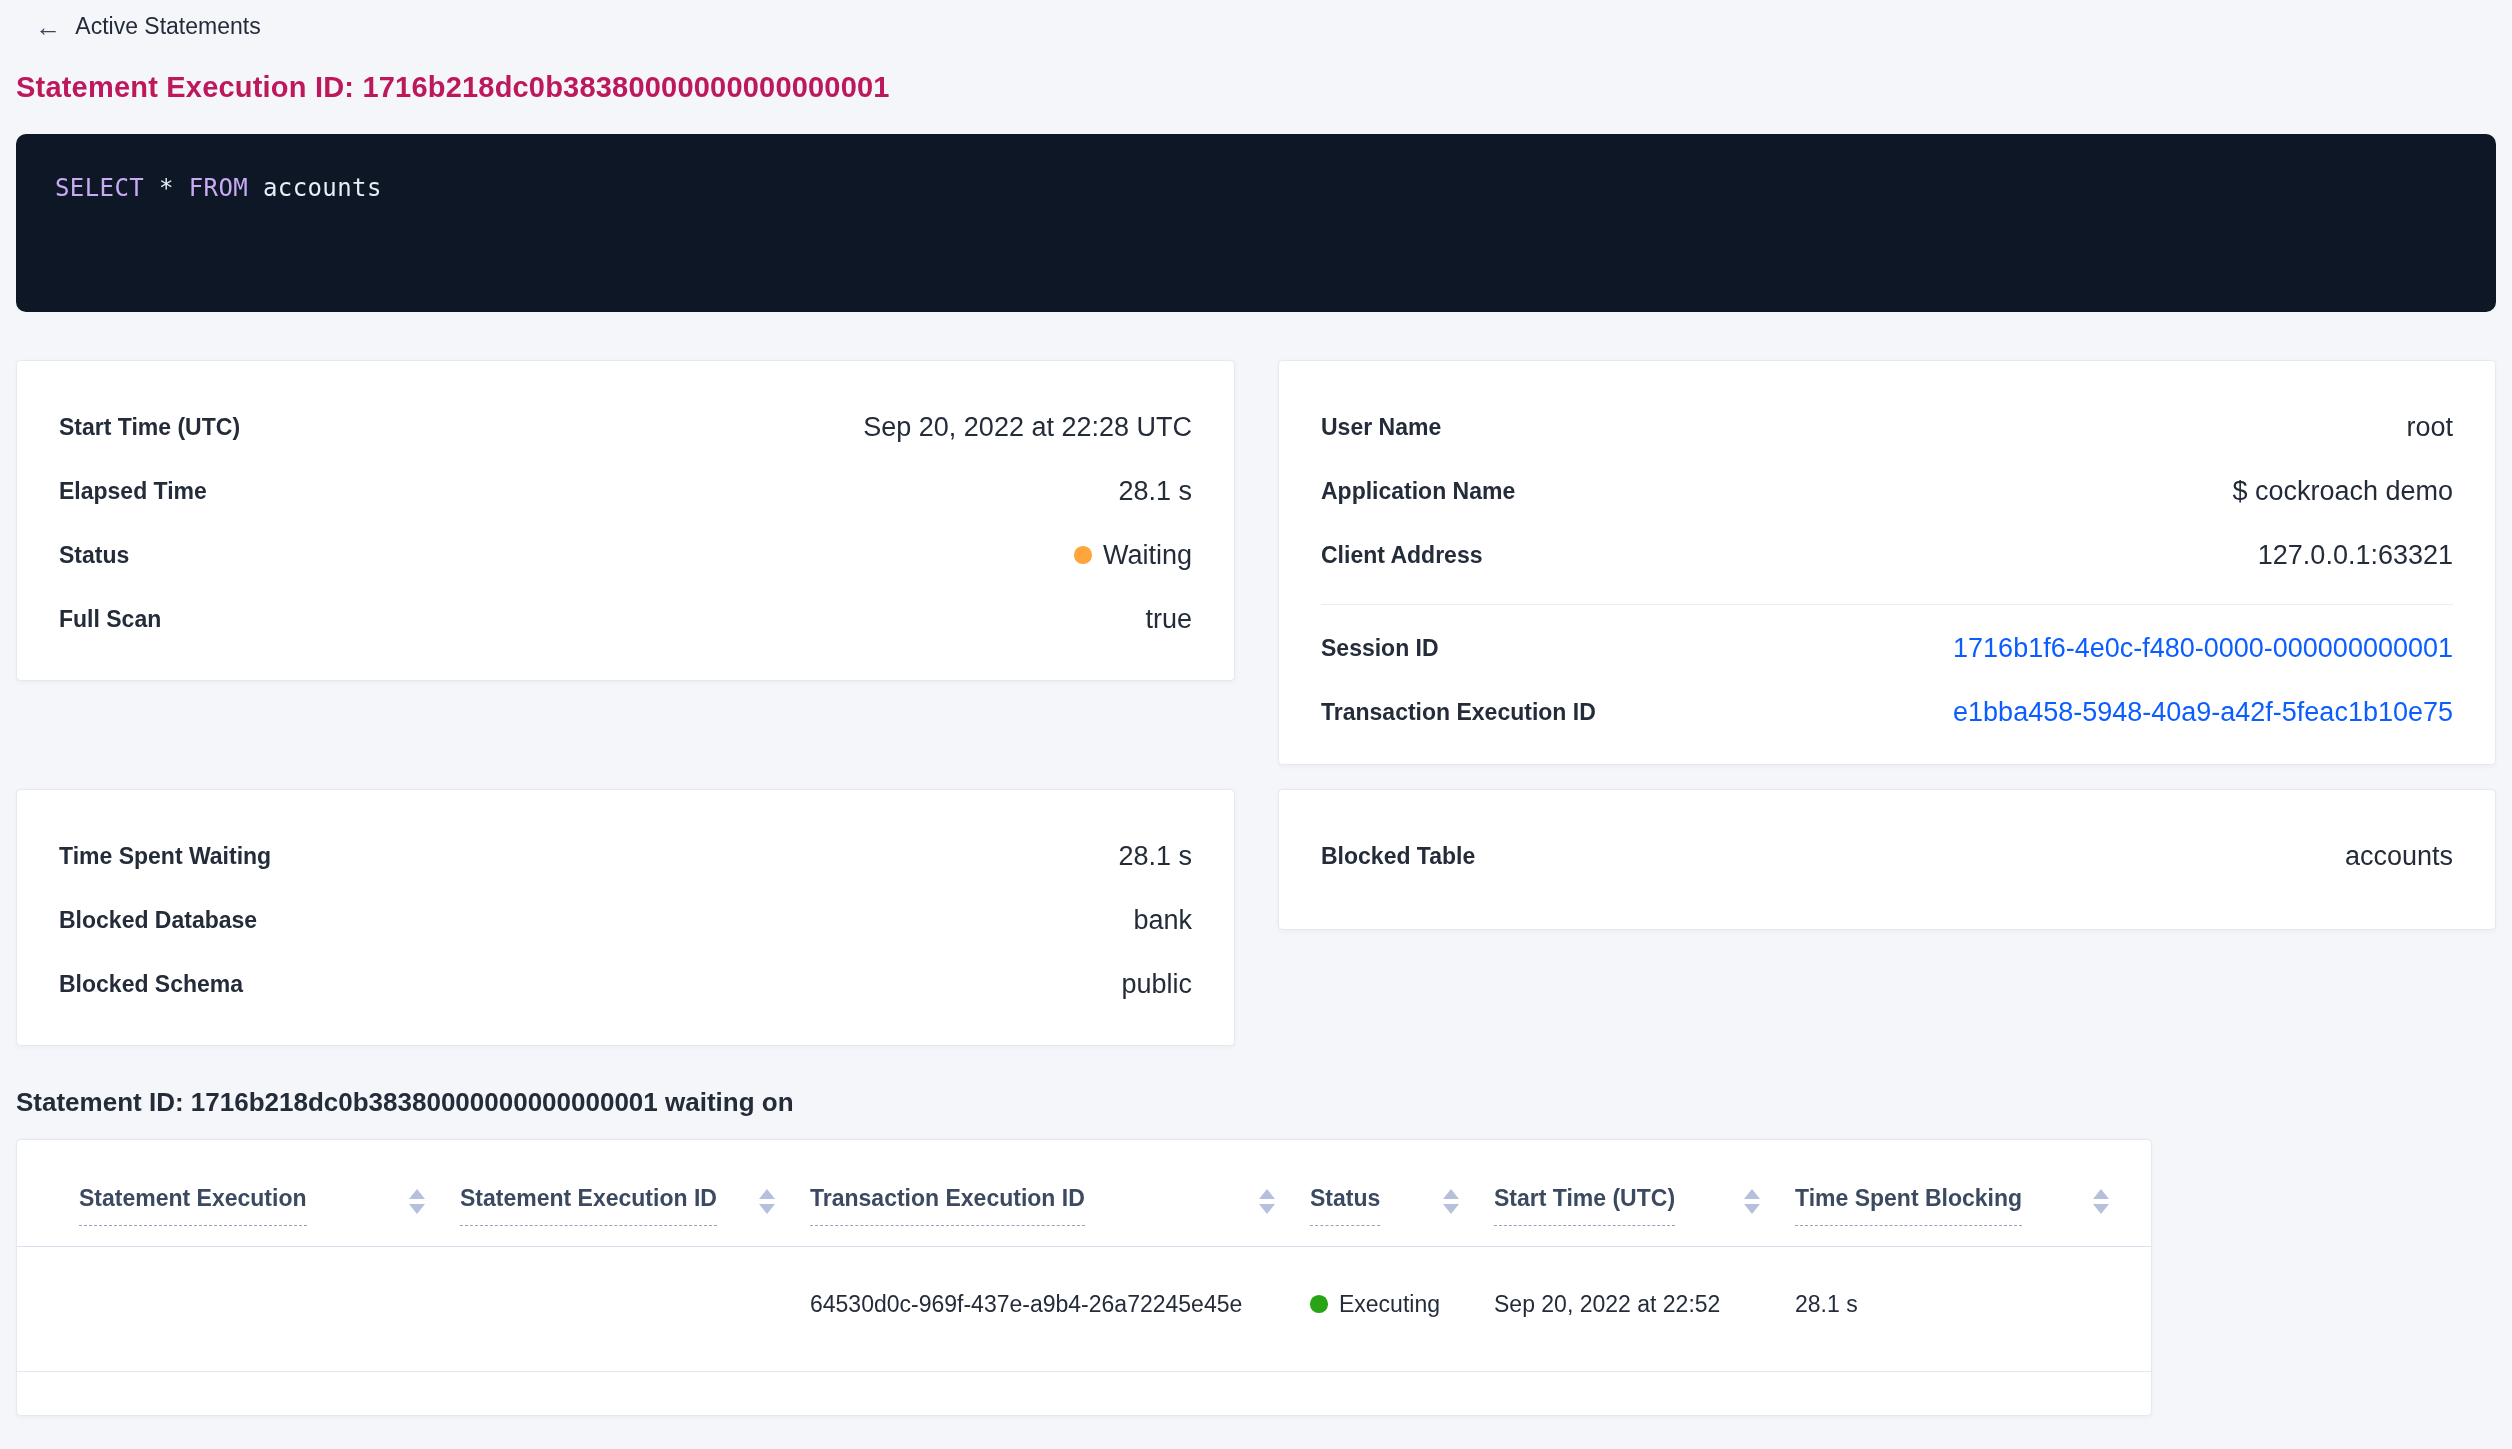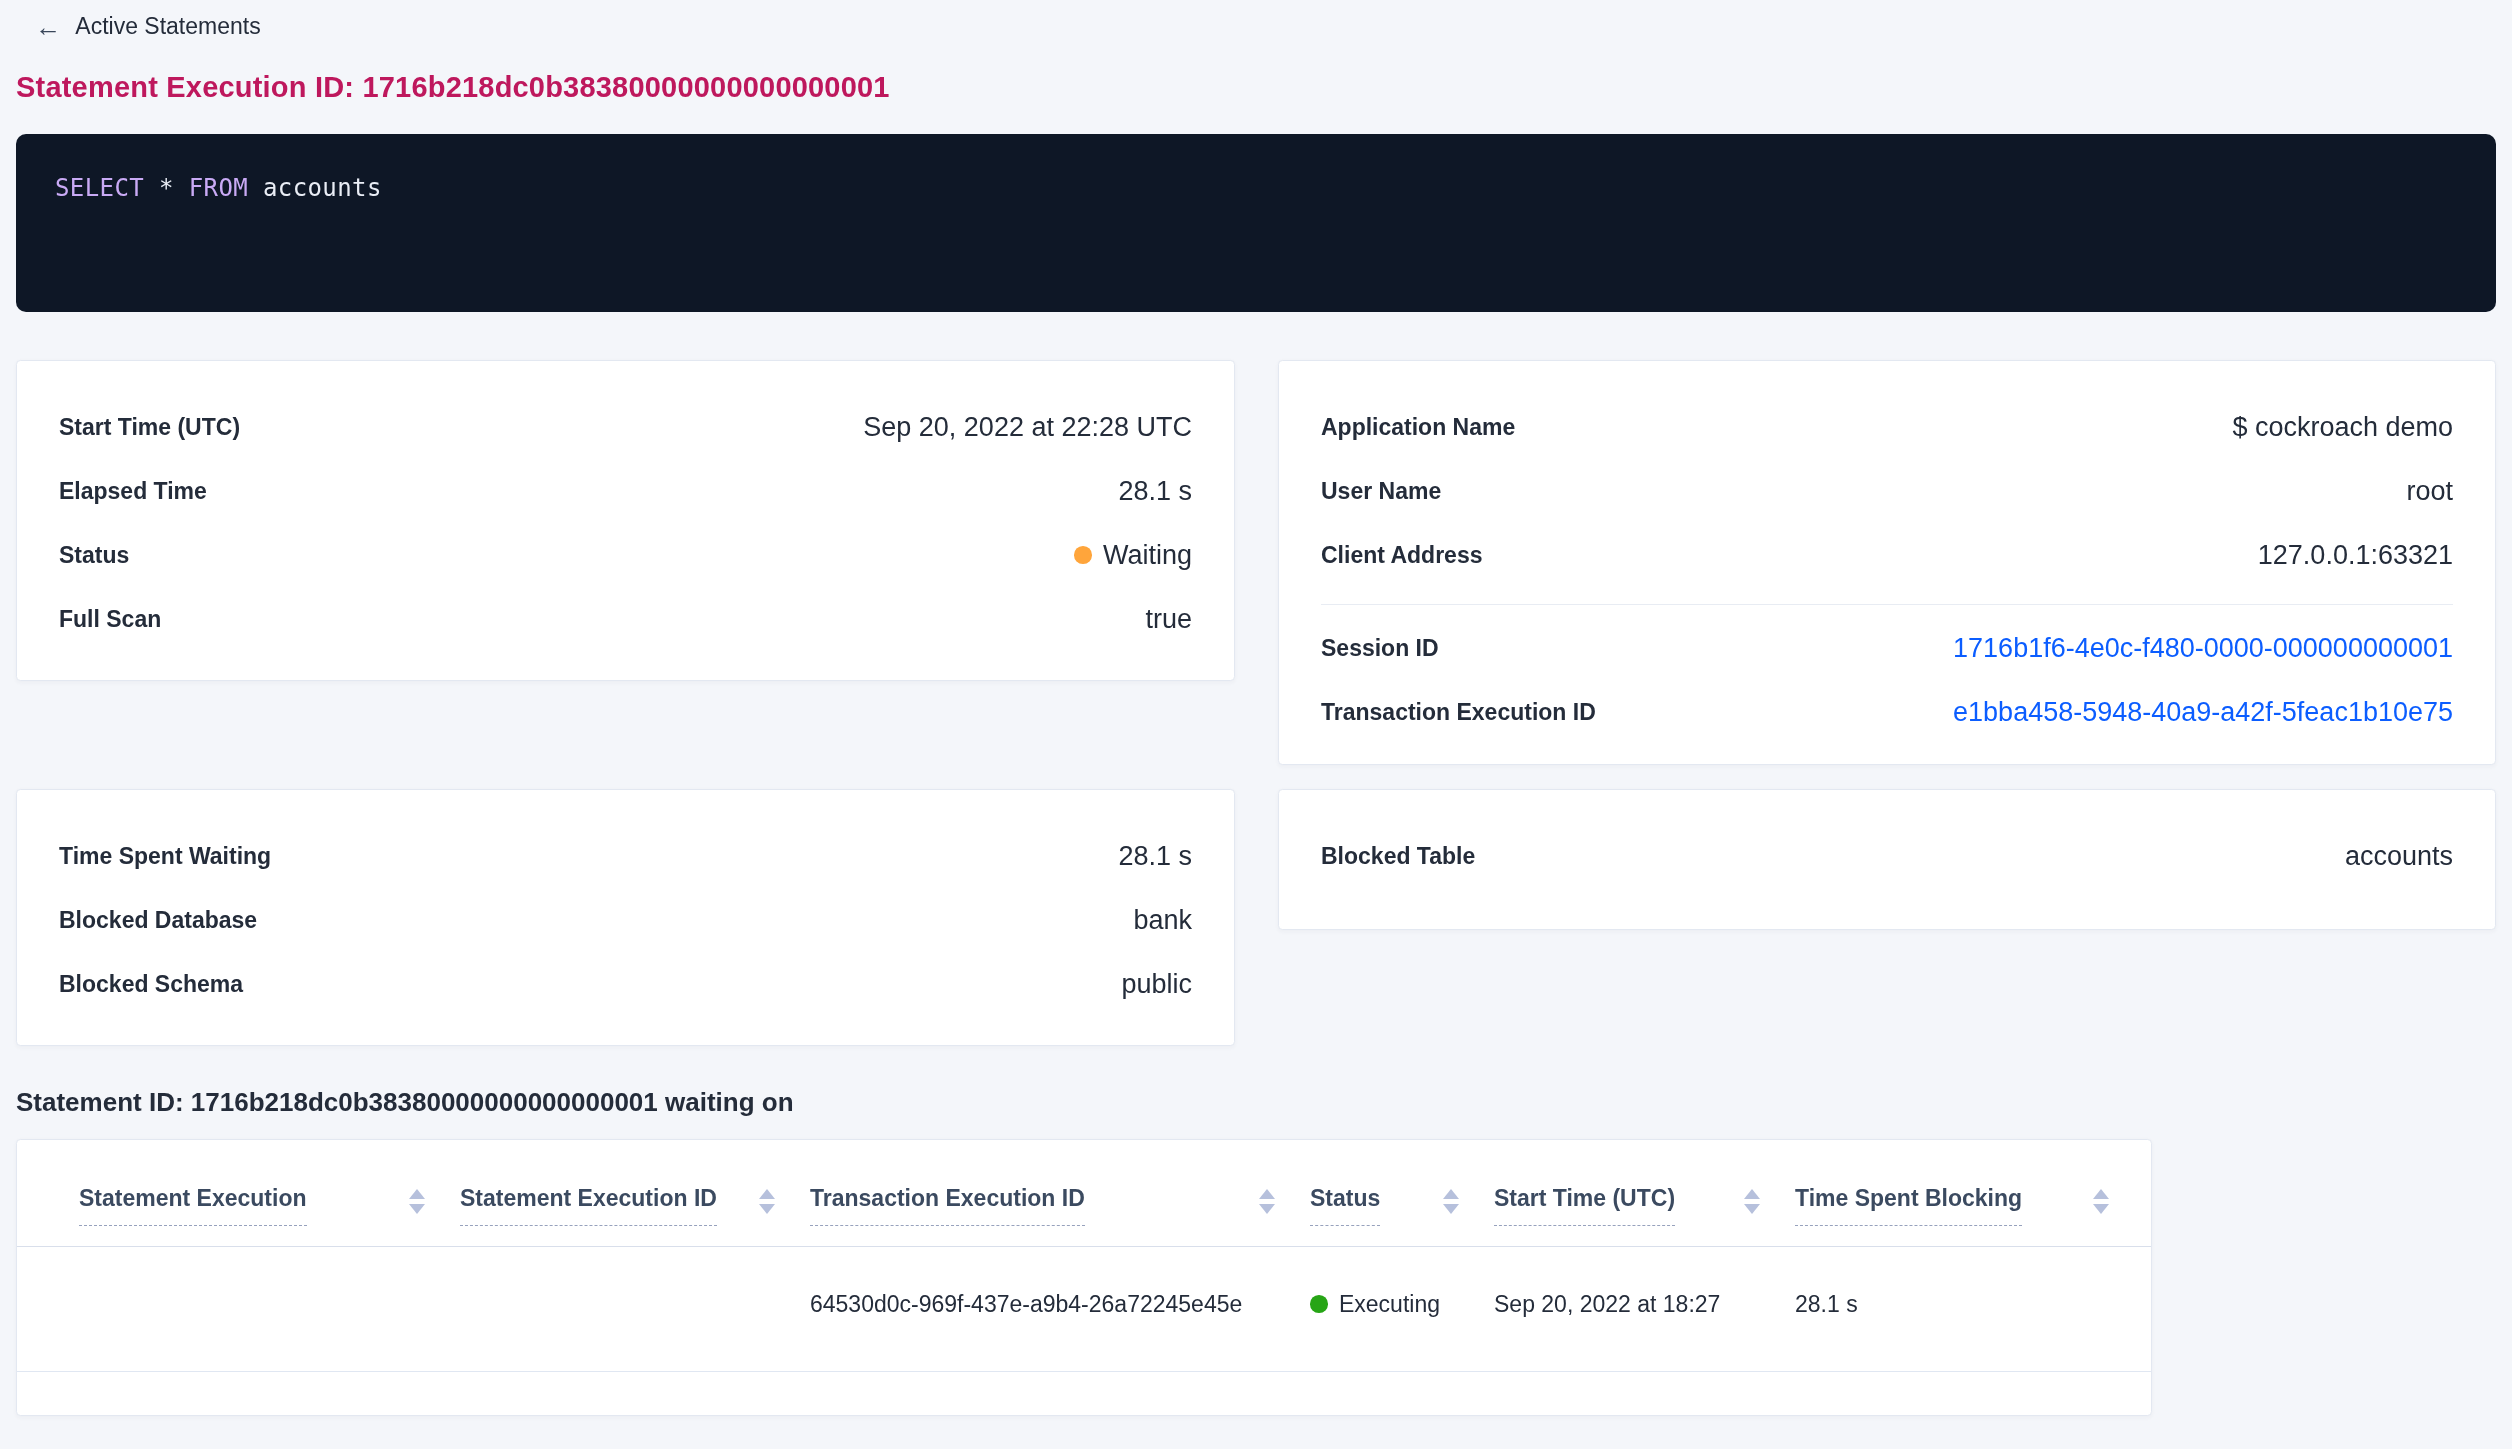--- a/index.html
+++ b/index.html
@@ -120,26 +120,26 @@
         </span>
       </div>
       <div class="kv-row">
         <span class="kv-label">Full Scan</span>
         <span class="kv-value">true</span>
       </div>
     </div>
 
     <div class="card card-right pad h-overview-right">
       <div class="kv-row">
+        <span class="kv-label">User Name</span>
+        <span class="kv-value">root</span>
+      </div>
+      <div class="kv-row">
         <span class="kv-label">Application Name</span>
         <span class="kv-value">$ cockroach demo</span>
-      </div>
-      <div class="kv-row">
-        <span class="kv-label">User Name</span>
-        <span class="kv-value">root</span>
       </div>
       <div class="kv-row">
         <span class="kv-label">Client Address</span>
         <span class="kv-value">127.0.0.1:63321</span>
       </div>
       <hr class="divider">
       <div class="kv-row">
         <span class="kv-label">Session ID</span>
         <a class="kv-value link">1716b1f6-4e0c-f480-0000-000000000001</a>
       </div>
@@ -230,20 +230,20 @@
     <div class="tgrid trow">
       <div class="td"></div>
       <div class="td"></div>
       <div class="td">64530d0c-969f-437e-a9b4-26a72245e45e</div>
       <div class="td">
         <span class="status-wrap">
           <span class="dot dot-executing"></span>
           <span>Executing</span>
         </span>
       </div>
-      <div class="td">Sep 20, 2022 at 18:27</div>
+      <div class="td">Sep 20, 2022 at 22:52</div>
       <div class="td">28.1 s</div>
     </div>
 
   </div>
 
 </div>
 
 
 </body></html>

